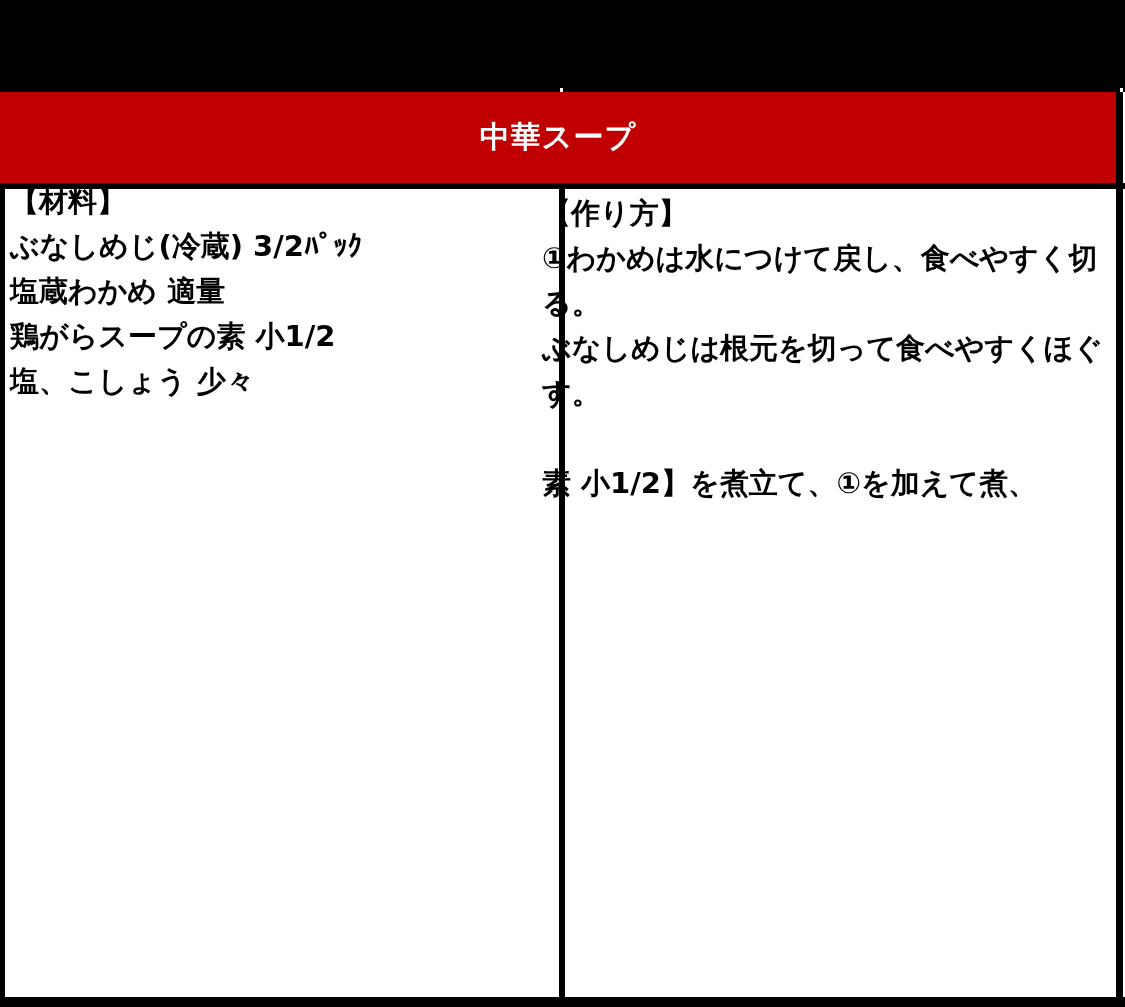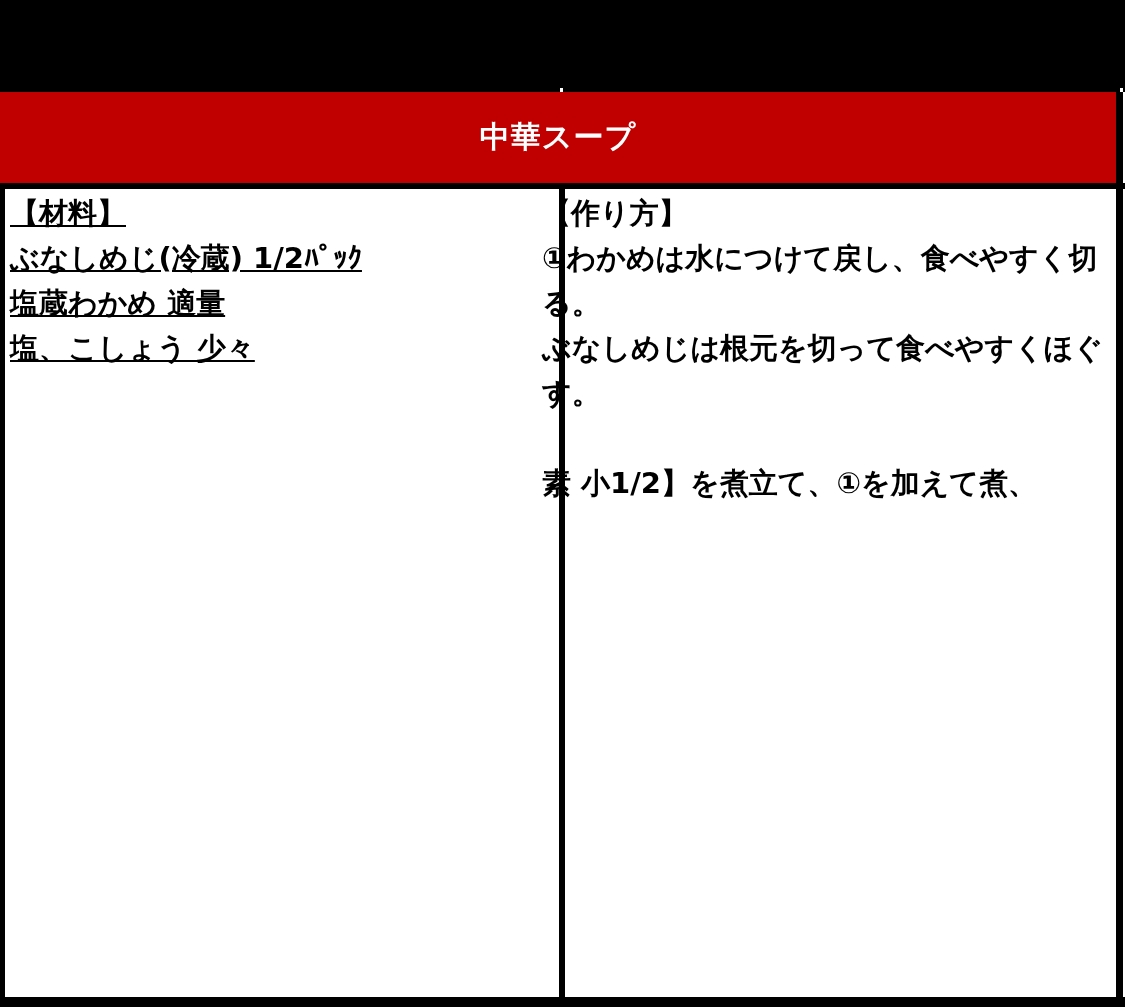--- a/index.html
+++ b/index.html
@@ -51,23 +51,22 @@
     color: #000000;
     font-size: 29px;
     font-weight: bold;
   }
   .cell .line {
     height: 45px;
     line-height: 45px;
     white-space: pre;
   }
   .ingredients-cell {
-    left: 10px; top: 191px;
+    left: 10px; top: 179px;
     width: 545px;
-    text-decoration: underline;
   }
   .instructions-cell {
     left: 542px; top: 191px;
     width: 552px;
   }
 
   
   .hline-under-title {
     left: 0; top: 183px;
     width: 1125px; height: 6px;
@@ -101,22 +100,23 @@
 <div class="abs notch notch-center"></div>
 <div class="abs notch notch-right"></div>
 
 <div class="abs title-bar">
   <span class="title-text">中華スープ</span>
 </div>
 
 <div class="abs cell ingredients-cell">
   <div class="line">【材料】</div>
   <div>
-      <div class="line">ぶなしめじ(冷蔵) 1/2ﾊﾟｯｸ</div>
+      <div class="line">ぶなしめじ(冷蔵) 3/2ﾊﾟｯｸ</div>
       <div class="line">塩蔵わかめ 適量</div>
+      <div class="line">鶏がらスープの素 小1/2</div>
       <div class="line">塩、こしょう 少々</div>
     </div>
 </div>
 
 <div class="abs cell instructions-cell">
   <div class="line">【作り方】</div>
   <div>
       <div class="line">①わかめは水につけて戻し、食べやすく切</div>
       <div class="line">る。</div>
       <div class="line">ぶなしめじは根元を切って食べやすくほぐ</div>

